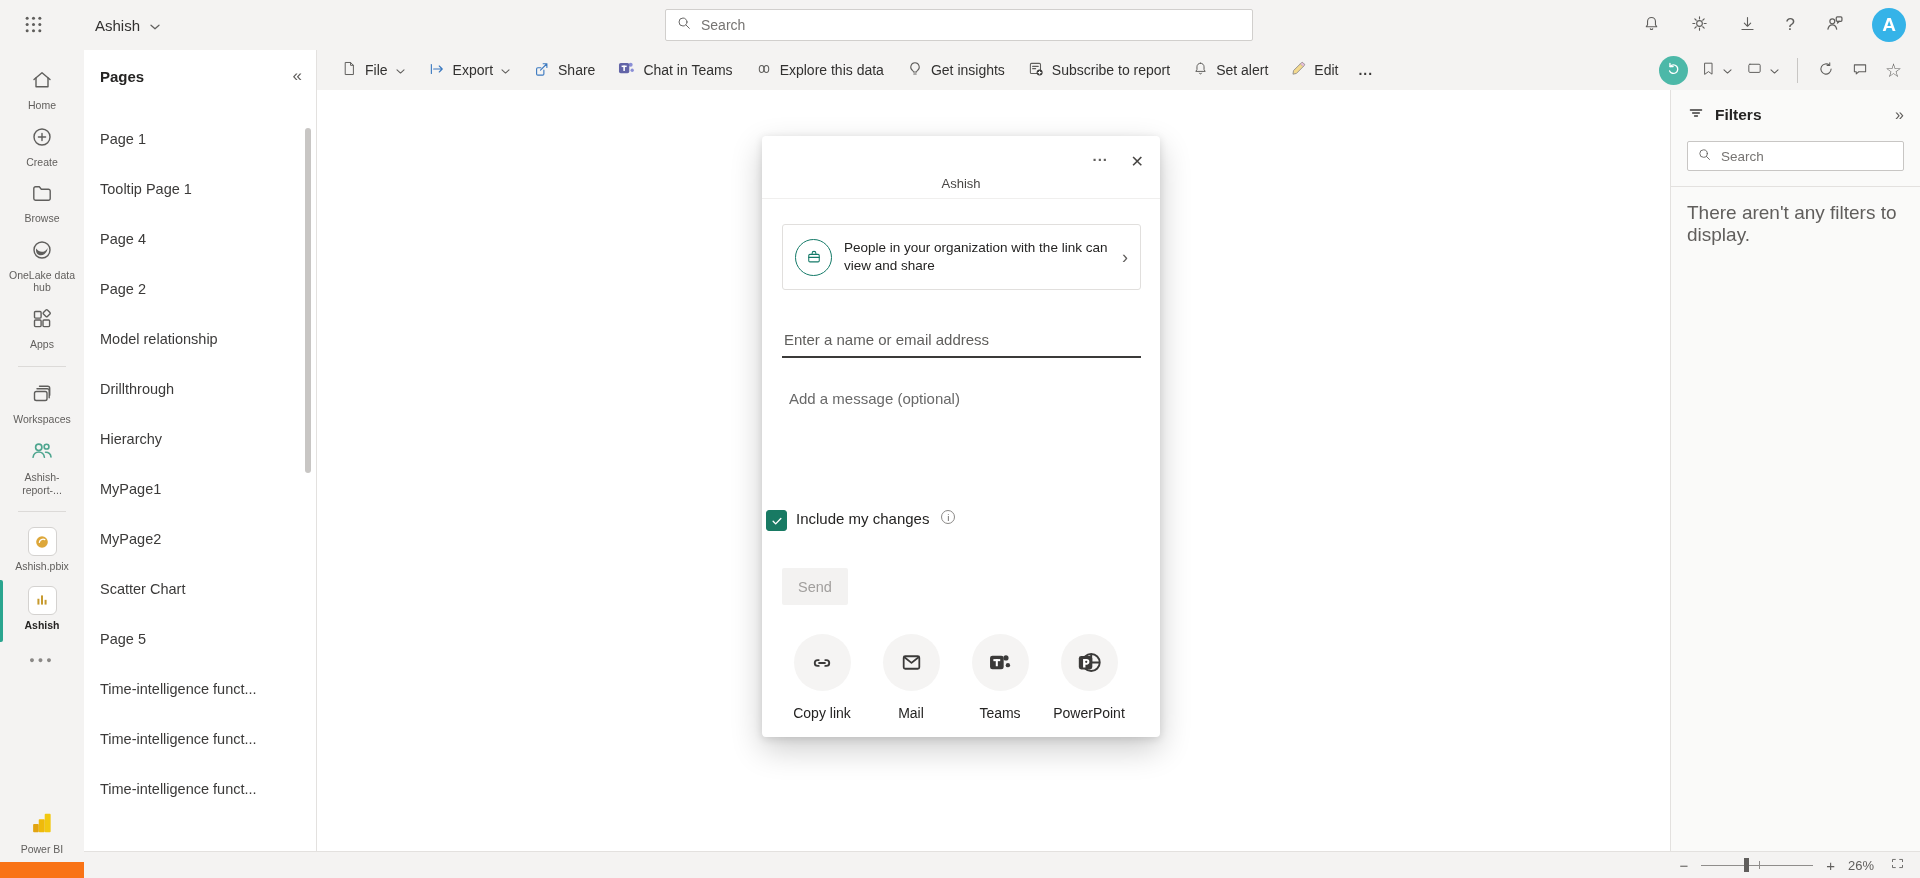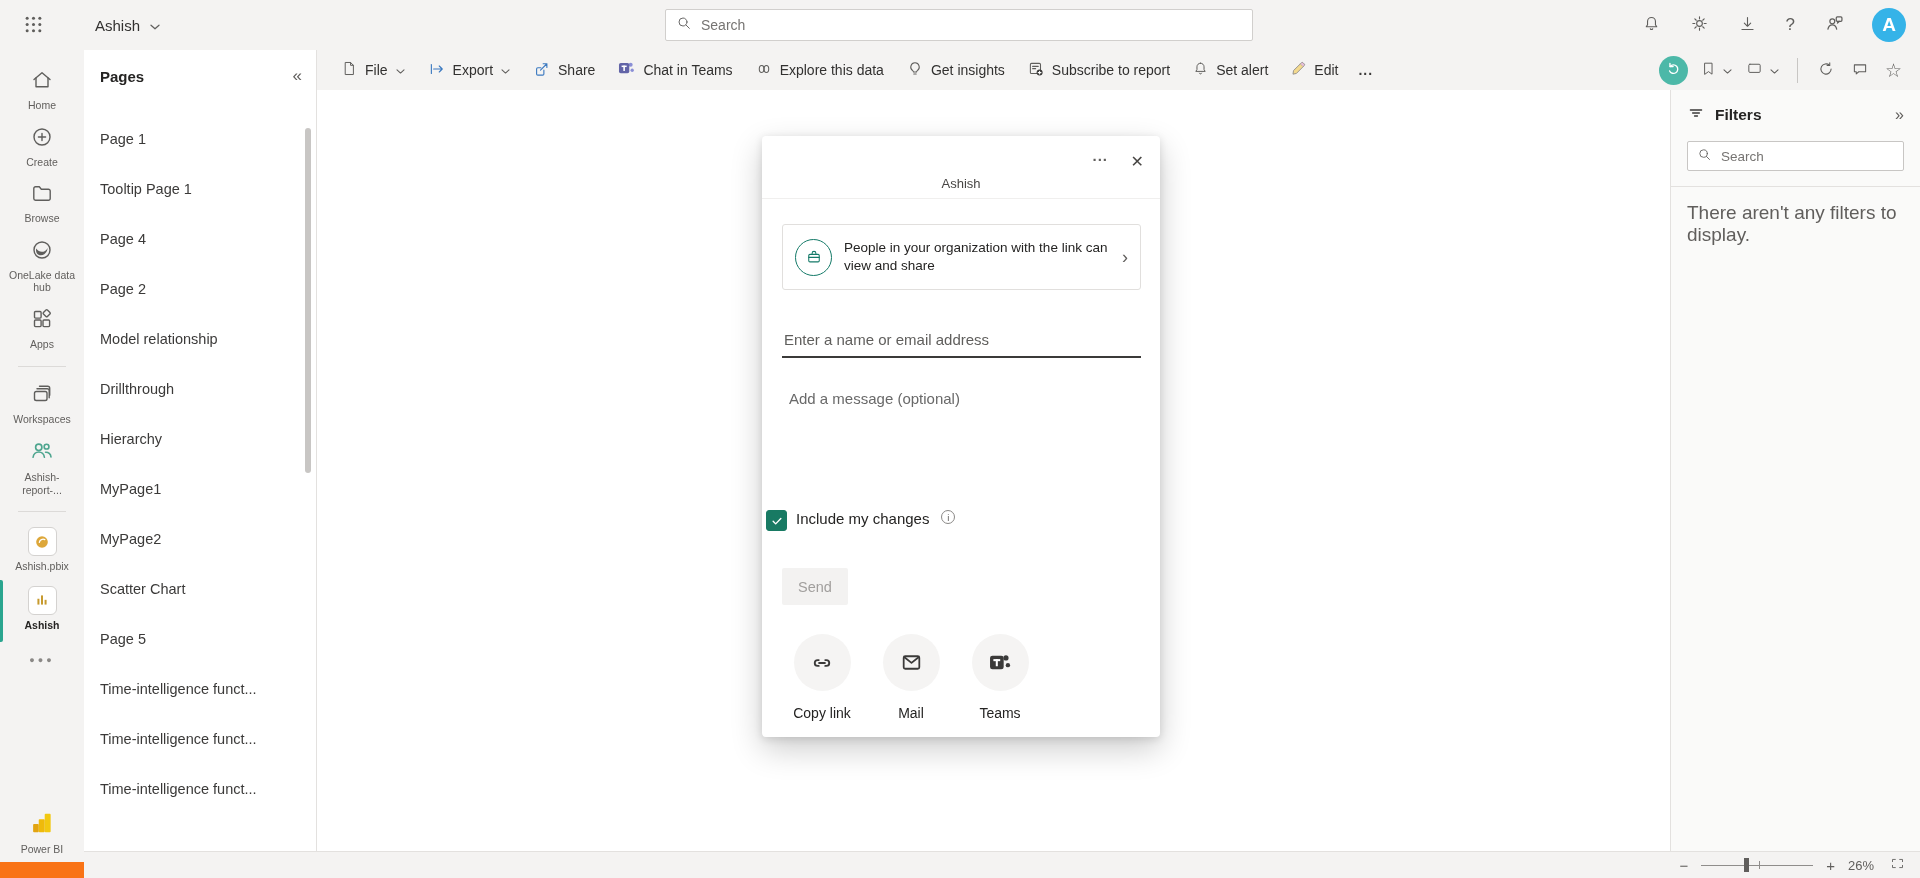--- a/index.html
+++ b/index.html
@@ -497,16 +497,28 @@
             <svg width="26" height="26" viewBox="0 0 24 24">
               <circle cx="17.5" cy="7.3" r="2.4" fill="#3b3a39"></circle>
               <circle cx="19.3" cy="14" r="2" fill="#3b3a39"></circle>
               <rect x="2.8" y="5.2" width="12.6" height="12.6" rx="2.2" fill="#3b3a39"></rect>
               <rect x="5.9" y="8.4" width="6.3" height="1.9" fill="#fff"></rect>
               <rect x="8.1" y="8.4" width="1.9" height="6.6" fill="#fff"></rect>
             </svg>
           </span>
         <span class="share-label">Teams</span>
       </button>
+      <button class="share-opt">
+        <span class="share-circle">
+            <svg width="27" height="27" viewBox="0 0 24 24">
+              <circle cx="13.5" cy="12" r="7.6" fill="none" stroke="#3b3a39" stroke-width="1.7"></circle>
+              <path d="M13.5 4.4V12h7.6" fill="none" stroke="#3b3a39" stroke-width="1.7"></path>
+              <rect x="2.5" y="6.2" width="12" height="12" rx="2.2" fill="#3b3a39"></rect>
+              <path d="M6.3 8.9h3.1a2.5 2.5 0 0 1 0 5H8.4v2.6H6.3z" fill="#fff"></path>
+              <circle cx="9.1" cy="11.4" r="1" fill="#3b3a39"></circle>
+            </svg>
+          </span>
+        <span class="share-label">PowerPoint</span>
+      </button>
     </div>
   </div>
 
 </div>
 
 </body></html>

